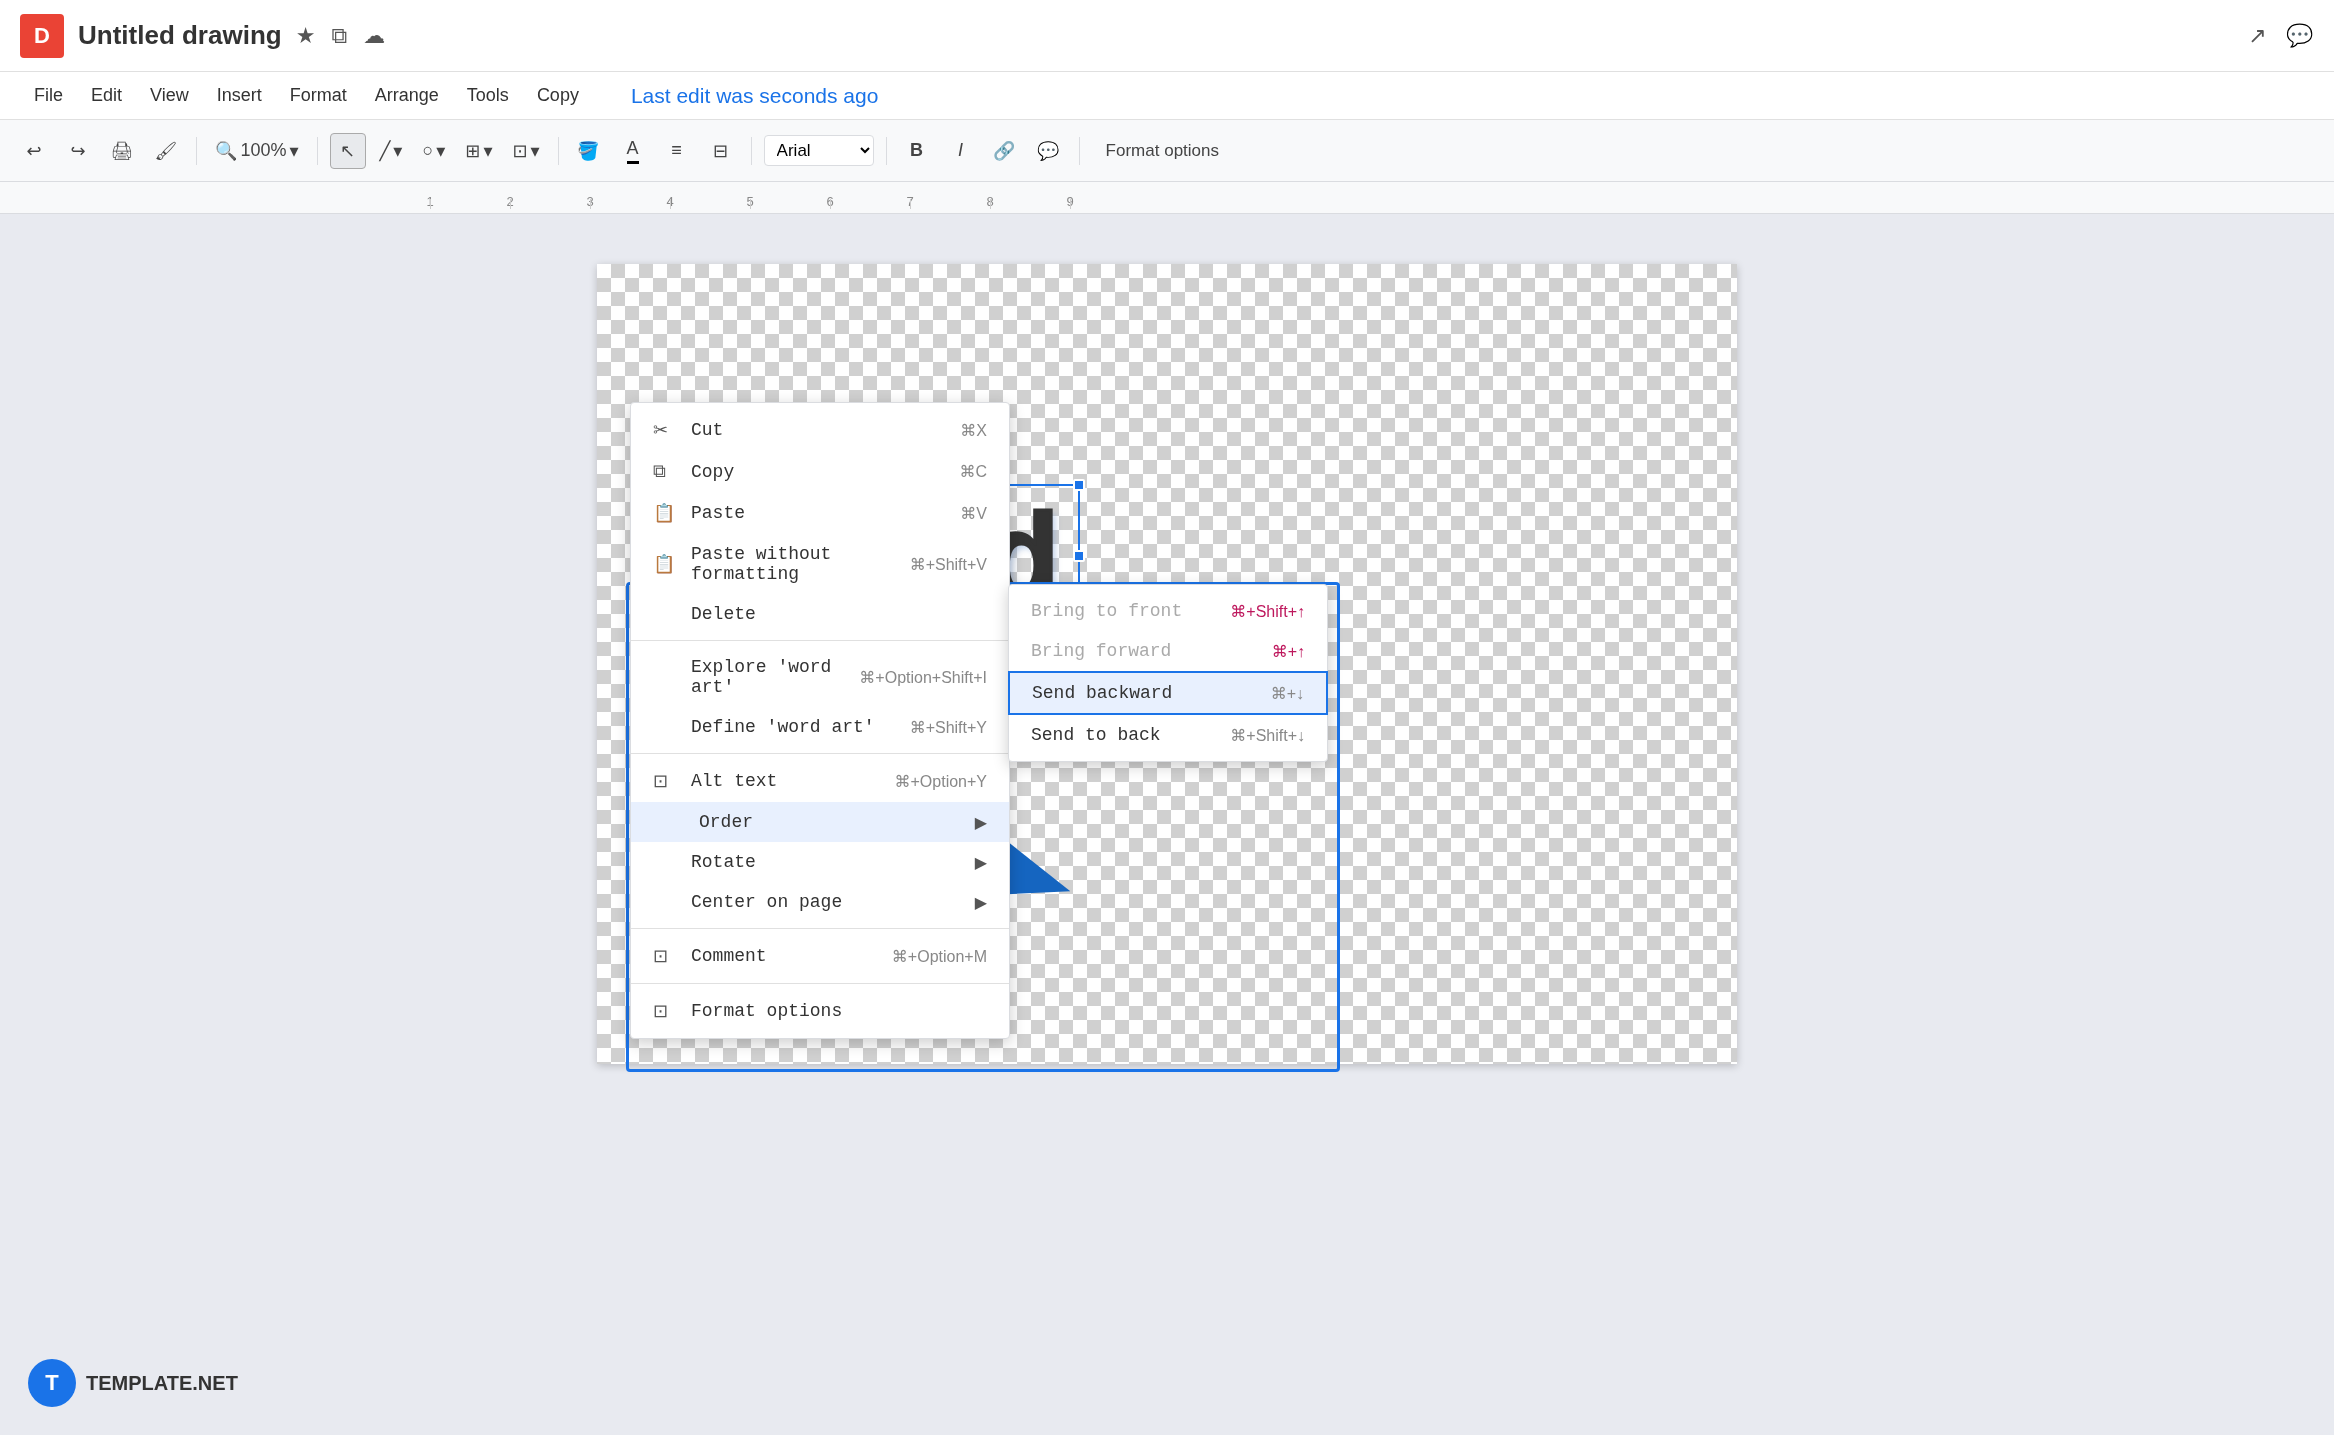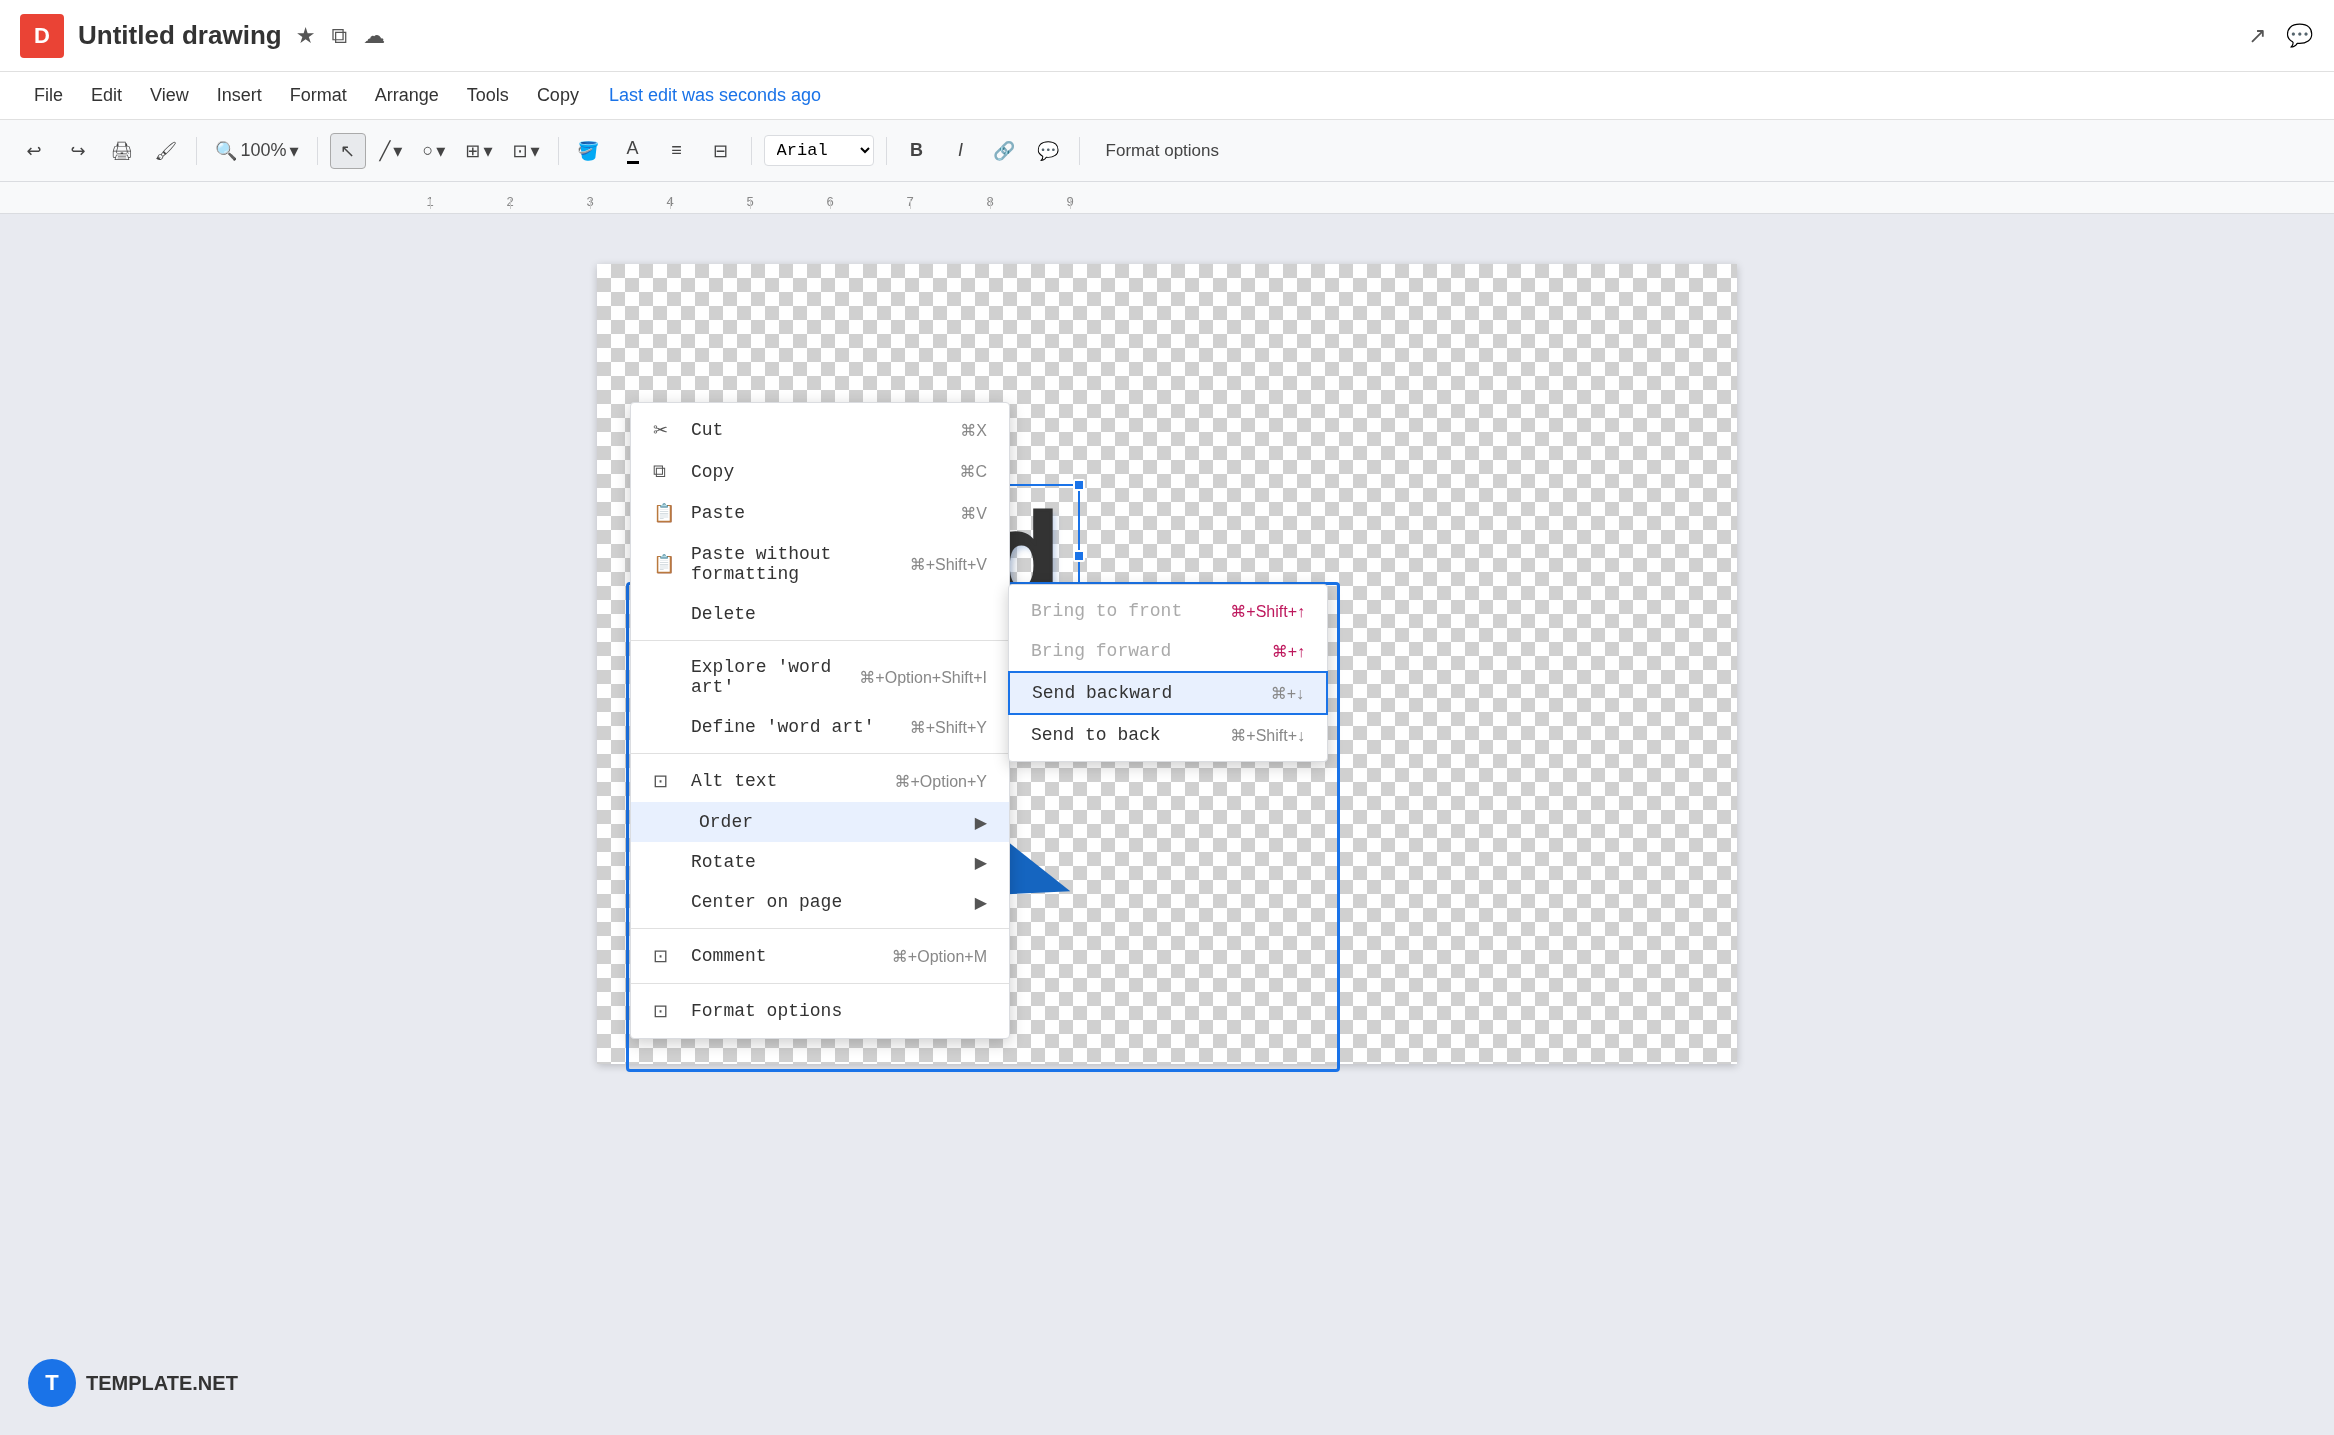--- a/index.html
+++ b/index.html
@@ -67,22 +67,22 @@
       border-bottom: 1px solid #e0e0e0;
     }
     .menu-item {
       font-size: 18px;
       color: #333;
       padding: 6px 14px;
       cursor: pointer;
       border-radius: 4px;
     }
     .last-edit {
-      margin-left: 16px;
-      font-size: 18px;
+      margin-left: 38px;
+      font-size: 21px;
       color: #1a73e8;
       text-decoration: none;
     }
 
     
     .toolbar {
       display: flex;
       align-items: center;
       height: 62px;
       background: #f8f9fa;
@@ -110,21 +110,20 @@
       margin: 0 4px;
     }
     .toolbar-select {
       height: 31px;
       border: 1px solid #dadce0;
       border-radius: 4px;
       padding: 0 8px;
       font-size: 17px;
       background: #fff;
       min-width: 110px;
-      font-family: Liberation Mono, monospace;
     }
     .format-options-btn {
       font-size: 17px;
       color: #444;
       padding: 6px 14px;
       border: none;
       background: transparent;
       cursor: pointer;
     }
     .toolbar-dropdown {

